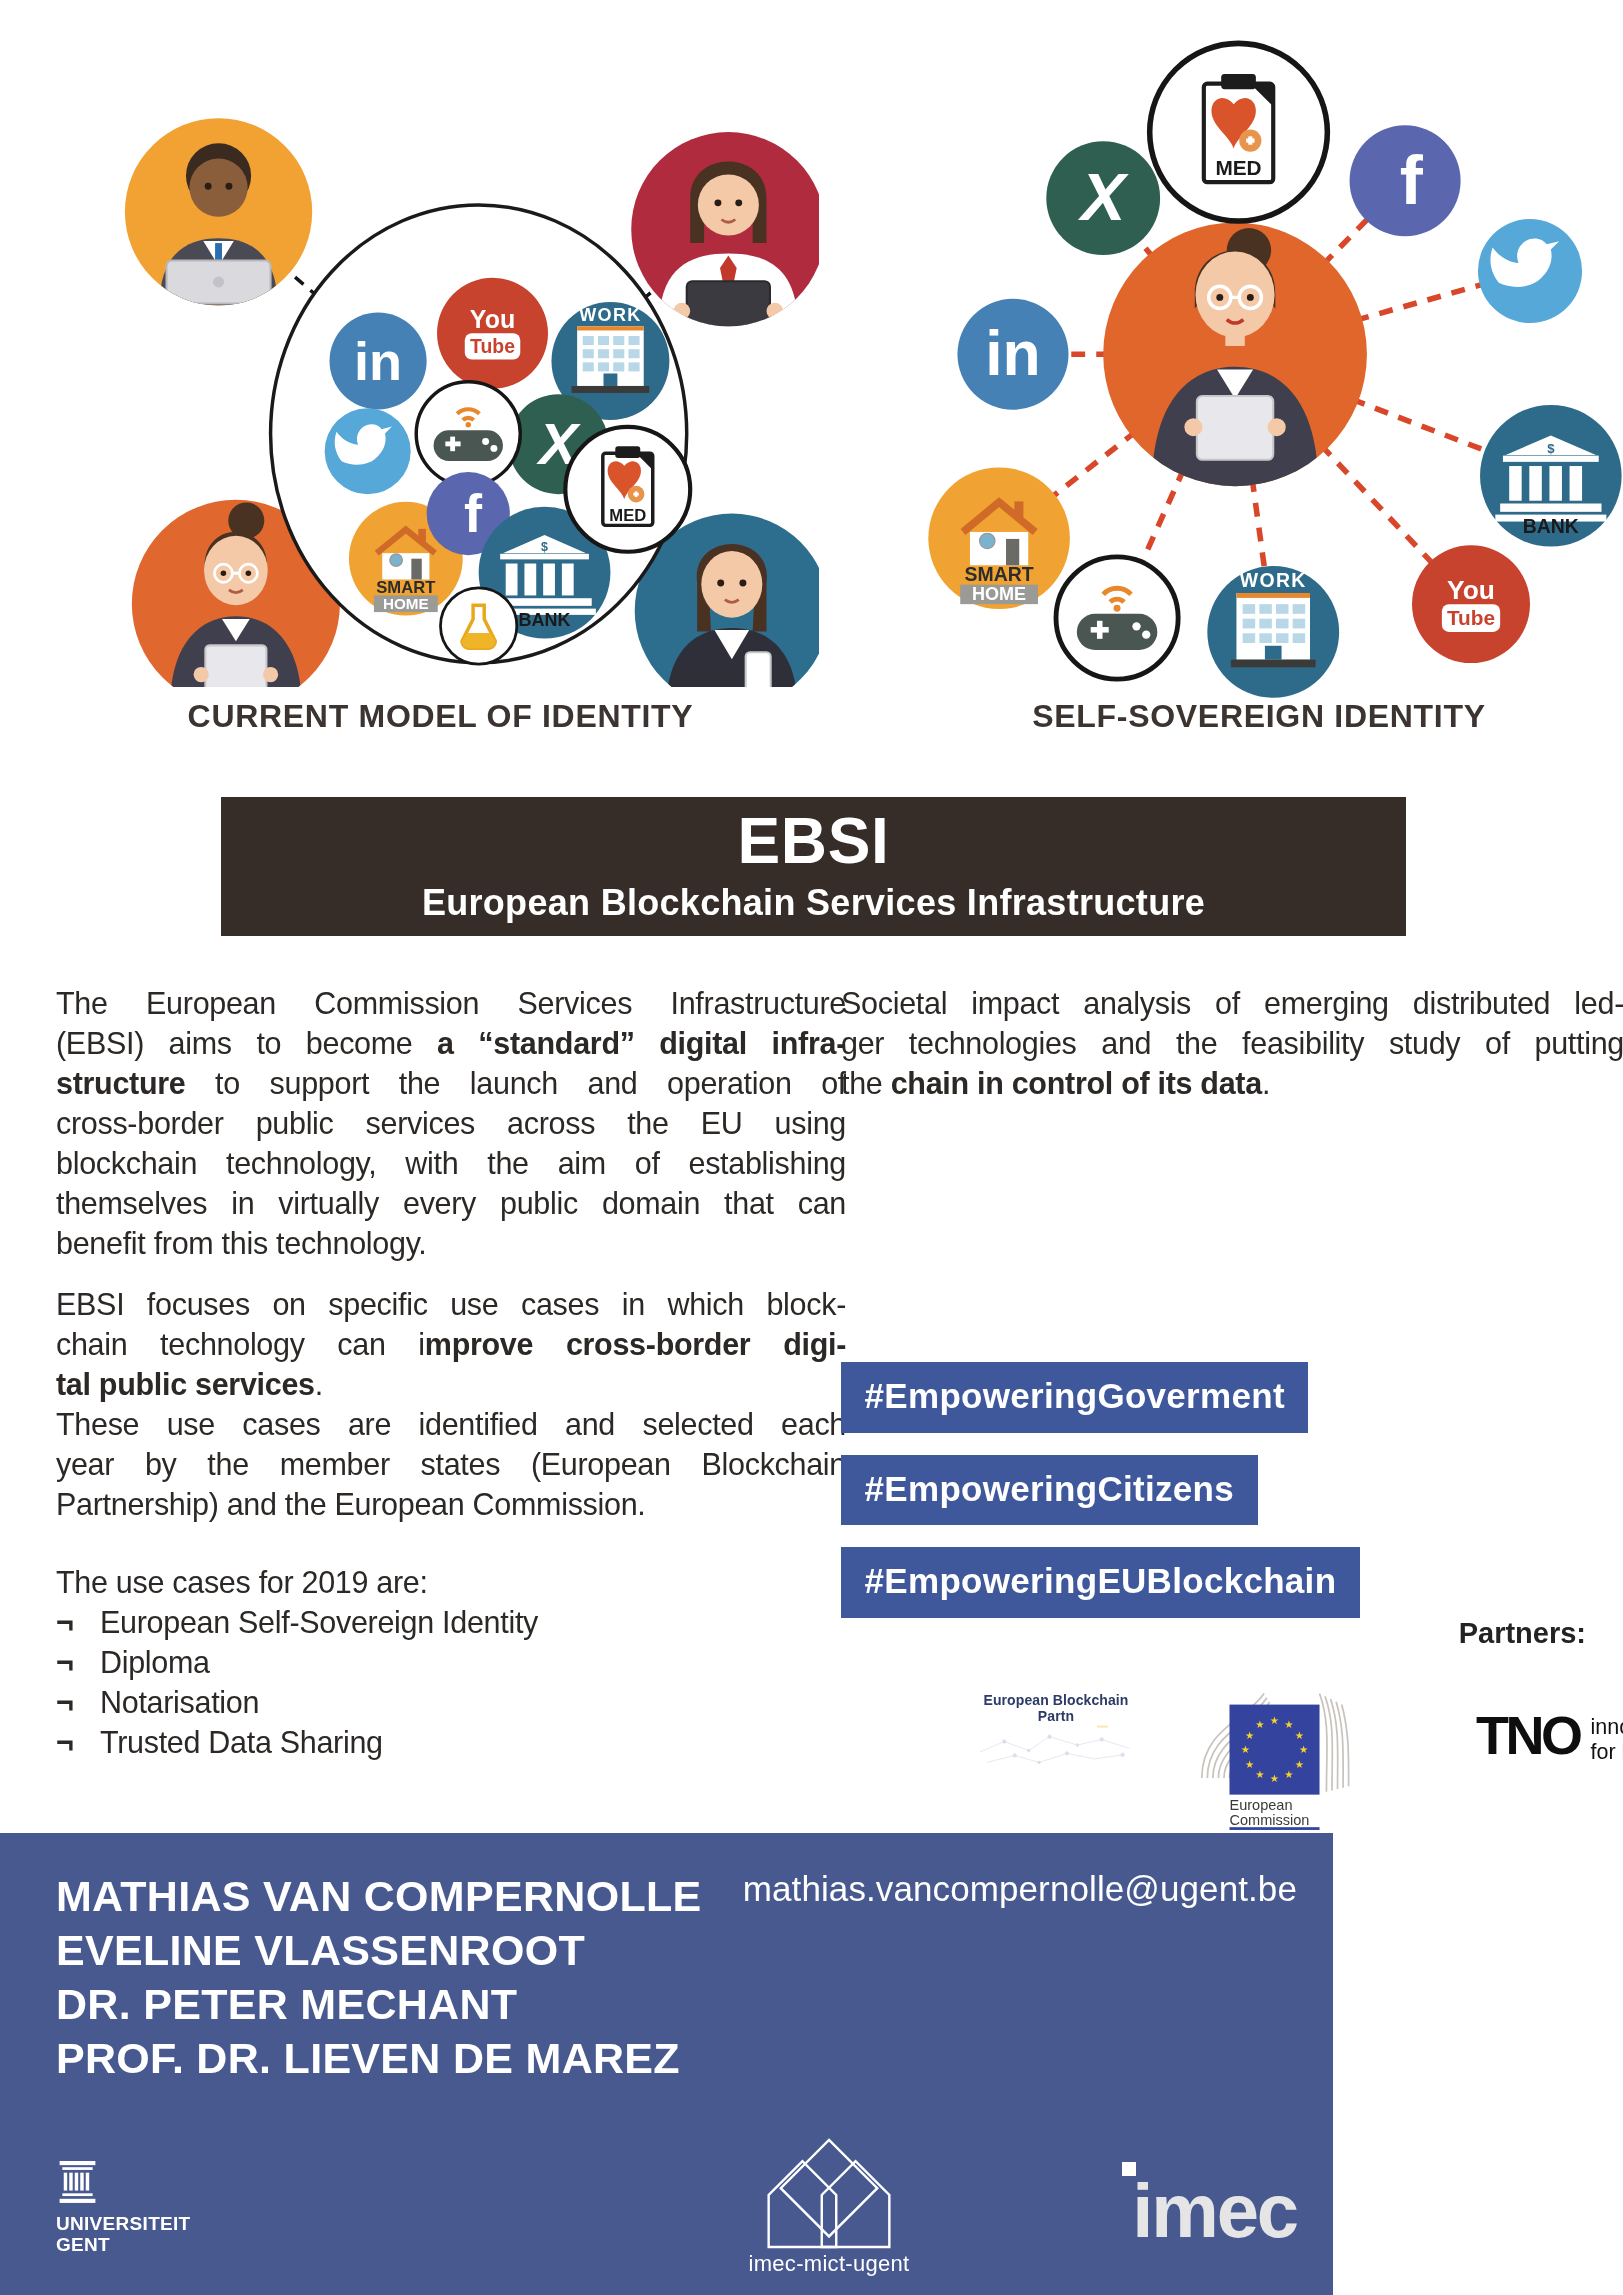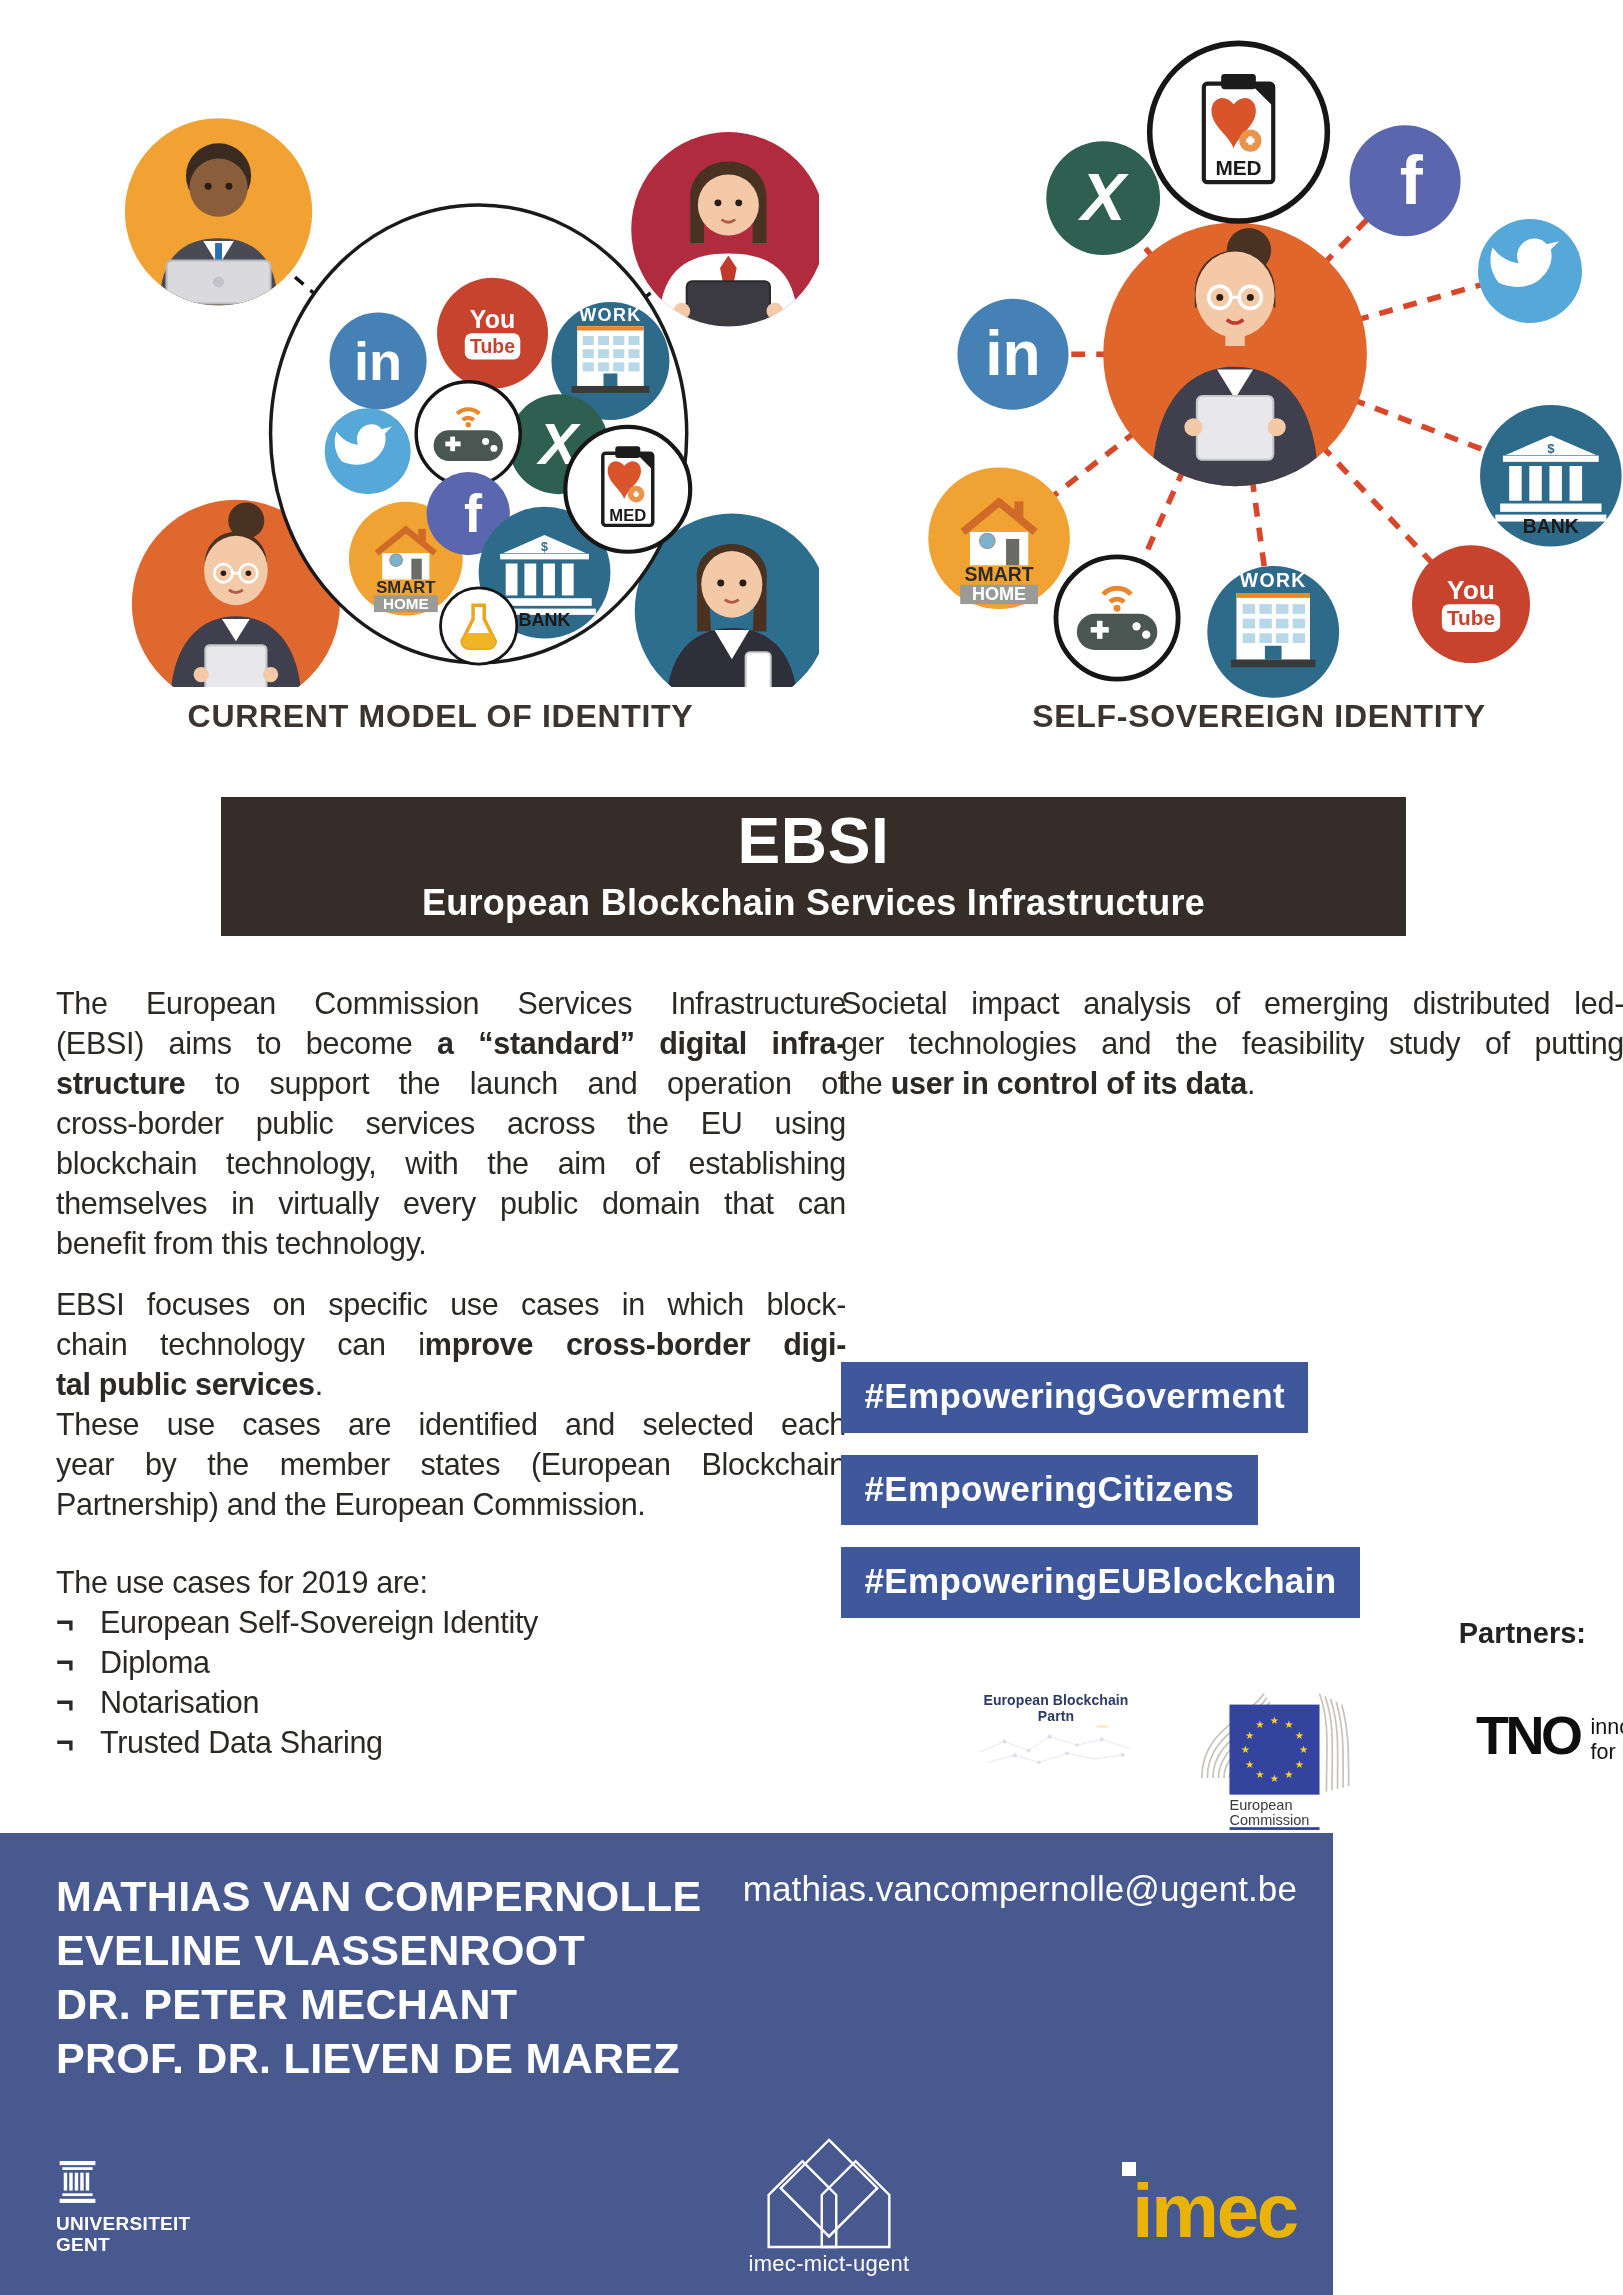--- a/index.html
+++ b/index.html
@@ -40,21 +40,21 @@
 
   
   .footer{left:0;top:1833px;width:1333px;height:463px;background:#48598f;}
   .names{left:56px;top:36px;color:#fff;font-weight:bold;font-size:43px;line-height:54px;letter-spacing:0.3px;position:absolute;}
   .email{right:36px;top:36px;color:#fff;font-size:35px;position:absolute;letter-spacing:0.1px;}
   .ugent{left:56px;top:328px;position:absolute;color:#fff;}
   .ugent-text{font-size:19px;font-weight:bold;line-height:21.5px;margin-top:5.6px;letter-spacing:0.3px;}
   .mict{left:718px;top:304px;position:absolute;width:222px;text-align:center;color:#fff;}
   .mict-text{font-size:22px;margin-top:0;letter-spacing:0.3px;}
   .imec-wrap{right:36px;top:340px;position:absolute;}
-  .imec-word{font-size:76px;font-weight:800;color:#eab308;letter-spacing:-2.1px;line-height:1;}
+  .imec-word{font-size:76px;font-weight:800;color:#e5e5e5;letter-spacing:-2.1px;line-height:1;}
   .imec-dot{position:absolute;left:-9.7px;top:-11px;width:14px;height:14px;background:#fff;}
 
   svg text{font-family:"Liberation Sans",sans-serif;}
 </style>
 </head>
 <body>
 
 <div class="abs" style="left:62px;top:35px;width:757px;height:652px;">
 <svg width="757" height="652" viewBox="0 0 1090 940">
 
@@ -434,21 +434,21 @@
     <div class="uc-row"><span class="uc-bullet">¬</span><span>Diploma</span></div>
     <div class="uc-row"><span class="uc-bullet">¬</span><span>Notarisation</span></div>
     <div class="uc-row"><span class="uc-bullet">¬</span><span>Trusted Data Sharing</span></div>
   </div>
 </div>
 
 <div class="abs col" style="left:841px;top:983px;width:783px;">
   <div class="para">
       <div class="tl jl"><span>Societal impact analysis of emerging distributed led-</span></div>
       <div class="tl jl"><span>ger technologies and the feasibility study of putting</span></div>
-      <div class="tl ll"><span>the </span><b>user in control of its data</b><span>.</span></div>
+      <div class="tl ll"><span>the </span><b>chain in control of its data</b><span>.</span></div>
     </div>
 </div>
 
 <div class="abs" style="left:841px;top:1362px;">
   <div class="badge">#EmpoweringGoverment</div>
   <div class="badge">#EmpoweringCitizens</div>
   <div class="badge">#EmpoweringEUBlockchain</div>
 </div>
 
 <div class="abs partners-heading" style="right:38px;top:1617px;">Partners:</div>

